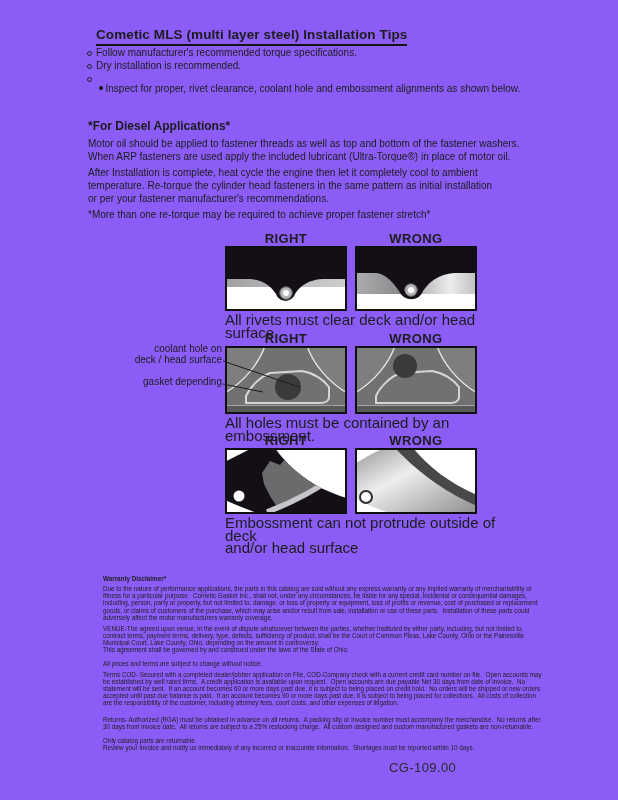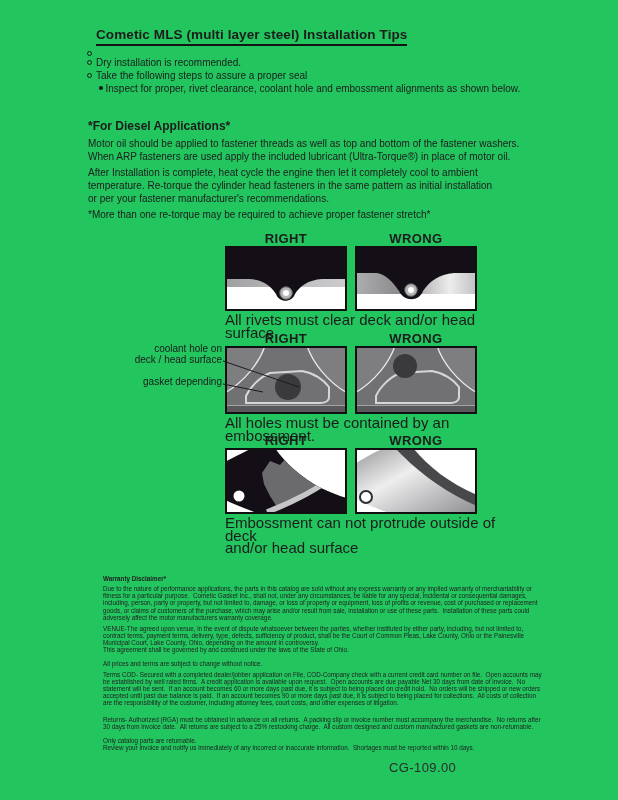--- a/index.html
+++ b/index.html
@@ -1,17 +1,17 @@
 <!DOCTYPE html>
 <html><head>
 <meta charset="utf-8">
 <style>
   html,body { margin:0; padding:0; background:#ffffff; }
   .page {
-    position:relative; width:618px; height:800px; background:#22c55e; overflow:hidden;
+    position:relative; width:618px; height:800px; background:#8b5cf6; overflow:hidden;
     font-family:"Liberation Sans", sans-serif; color:#1c1c1c;
   }
   .title {
     position:absolute; left:96px; top:27px; font-size:13.5px; font-weight:bold;
     letter-spacing:0.1px; border-bottom:2px solid #141414; padding-bottom:2px; white-space:pre;
   }
   .bullets { position:absolute; left:87px; top:46px; font-size:10px; line-height:13px; }
   .brow { display:flex; align-items:flex-start; white-space:pre; }
   .brow.sub { margin-left:11px; }
   .m1 { width:3px; height:3px; border:1px solid #1c1c1c; border-radius:50%; margin:4.5px 4px 0 0; flex:none; }
@@ -38,23 +38,23 @@
   .footer-code { position:absolute; left:389px; top:760px; font-size:13px; letter-spacing:0.4px; color:#2b2b2b; white-space:pre; }
 </style>
 </head>
 <body>
 
 <div class="page">
 
   <div class="title">Cometic MLS (multi layer steel) Installation Tips</div>
 
   <div class="bullets">
+    <div class="brow"><span class="m1"></span><span>Follow manufacturer's recommended torque specifications.</span></div>
+    <div class="brow"><span class="m1"></span><span>Dry installation is recommended.</span></div>
     <div class="brow"><span class="m1"></span></div>
-    <div class="brow"><span class="m1"></span><span>Dry installation is recommended.</span></div>
-    <div class="brow"><span class="m1"></span><span>Take the following steps to assure a proper seal</span></div>
     <div class="brow sub"><span class="m2"></span><span>Inspect for proper, rivet clearance, coolant hole and embossment alignments as shown below.</span></div>
   </div>
 
   <div class="diesel-h">*For Diesel Applications*</div>
   <div class="bodytext p1">Motor oil should be applied to fastener threads as well as top and bottom of the fastener washers.
 When ARP fasteners are used apply the included lubricant (Ultra-Torque®) in place of motor oil.</div>
   <div class="bodytext p2">After Installation is complete, heat cycle the engine then let it completely cool to ambient
 temperature. Re-torque the cylinder head fasteners in the same pattern as initial installation
 or per your fastener manufacturer's recommendations.</div>
   <div class="bodytext pnote">*More than one re-torque may be required to achieve proper fastener stretch*</div>

